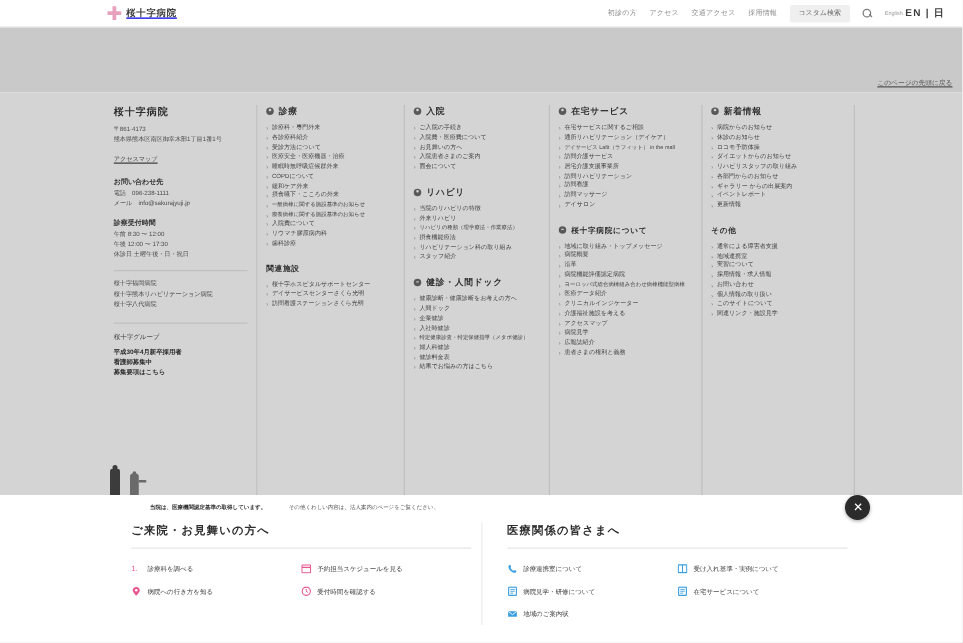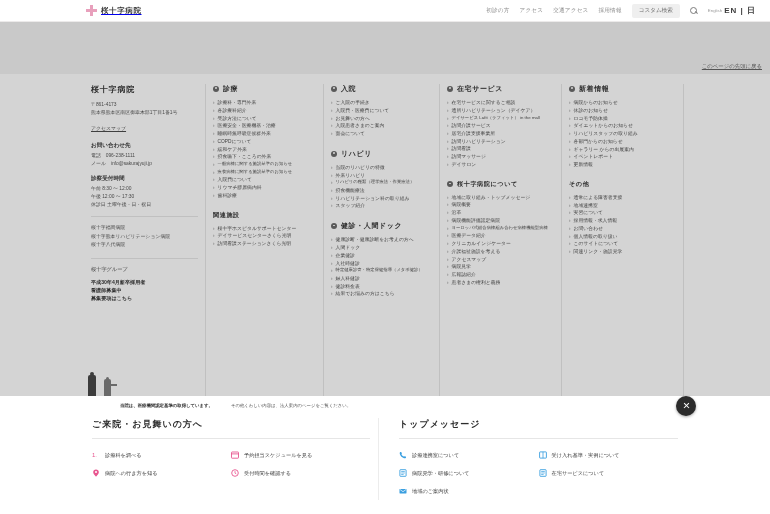--- a/index.html
+++ b/index.html
@@ -156,21 +156,21 @@
   .caption-strip {
     height: 18px; background: #ffffff;
     display: flex; align-items: center;
     padding-left: 120px; gap: 18px;
   }
   .caption-strip .cap-bold { font-size:4.4px; color:#2e2e2e; font-weight:700; }
   .caption-strip .cap-norm { font-size:4.4px; color:#4e4e4e; }
 
   
   .cta-wrap {
-    display: flex; padding: 4px 84px 0 84px; gap: 12px; position: relative;
+    display: flex; padding: 4px 84px 0 84px; gap: 12px; position: relative; margin-left: 13px;
   }
   .cta-panel { width: 301px; padding: 0 8px; }
   .cta-panel.left { border-right: 1px solid #ececec; }
   .cta-title {
     font-size: 9px; font-weight: 700; color: #2d2d2d; letter-spacing: 1px;
     padding-bottom: 7px; margin-bottom: 7px; border-bottom: 1px solid #e6e6e6;
   }
   .cta-grid { display: flex; flex-wrap: wrap; }
   .cta-item {
     width: 50%; display: flex; align-items: center; gap: 5px;
@@ -691,21 +691,21 @@
               <circle cx="4" cy="4" r="3.3" fill="none" stroke="#e8568f" stroke-width="0.9"></circle>
               <path d="M4 2.1 V4.1 L5.3 4.9" fill="none" stroke="#e8568f" stroke-width="0.8"></path>
             </svg>
         </span>
         <span class="lbl">受付時間を確認する</span>
       </a>
     </div>
   </div>
 
   <div class="cta-panel right">
-    <div class="cta-title">トップメッセージ</div>
+    <div class="cta-title">医療関係の皆さまへ</div>
     <div class="cta-grid">
 
       <a class="cta-item" href="#">
         <span class="ico">
           <svg width="8" height="8" viewBox="0 0 8 8">
               <path d="M1.3 1.1 C1.9 0.7 2.5 1.1 2.8 1.9 C3 2.5 2.6 2.9 2.4 3.2 C2.9 4.2 3.8 5.1 4.8 5.6 C5.1 5.4 5.5 5 6.1 5.2 C6.9 5.5 7.3 6.1 6.9 6.7 C6.5 7.3 5.6 7.5 4.5 7 C2.7 6.2 1.3 4.7 0.9 3.2 C0.6 2.2 0.8 1.5 1.3 1.1 Z" fill="#3a9fe0"></path>
             </svg>
         </span>
         <span class="lbl">診療連携室について</span>
       </a>

